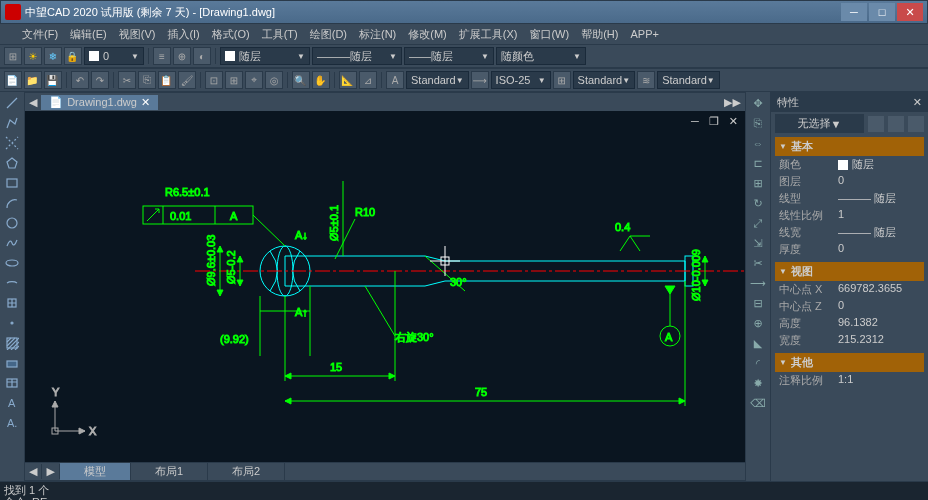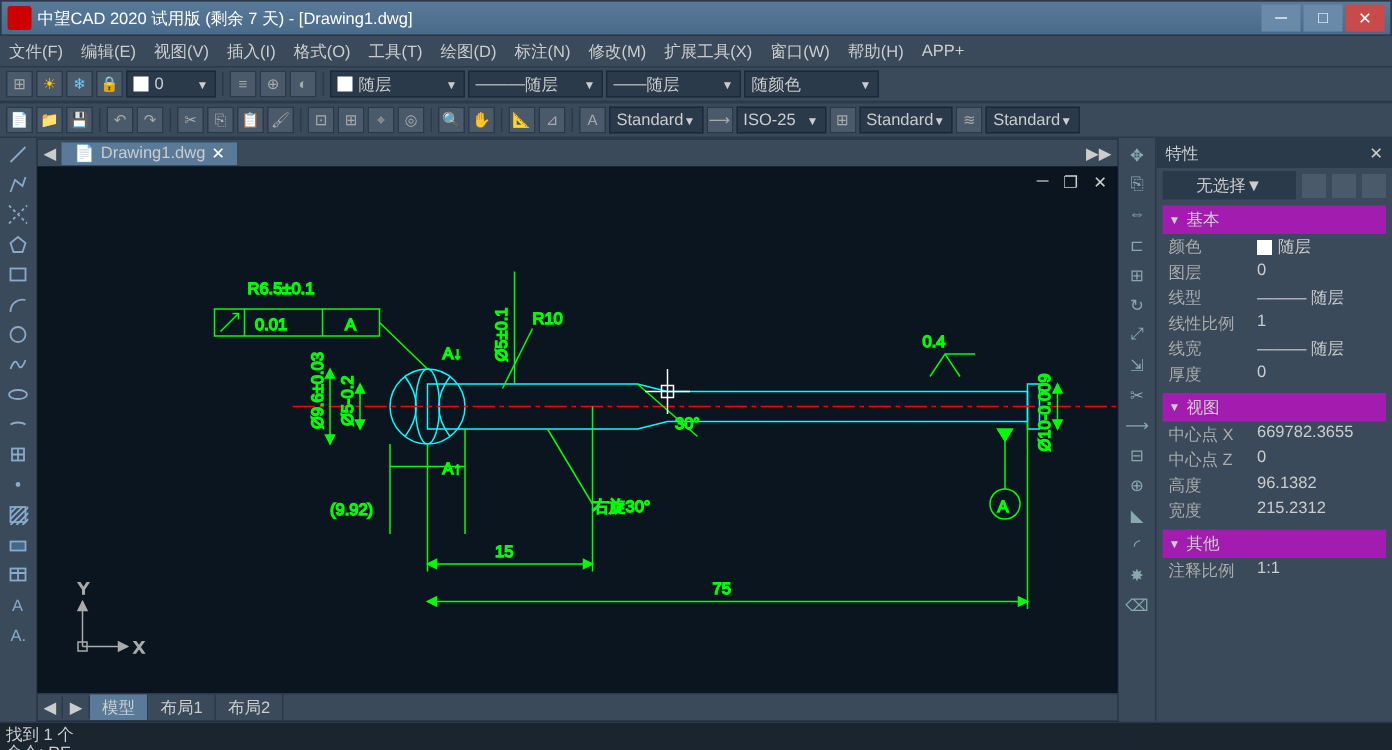--- a/index.html
+++ b/index.html
@@ -3,49 +3,49 @@
 <meta charset="utf-8">
 <style>
 *{margin:0;padding:0;box-sizing:border-box;font-family:"Microsoft YaHei",SimSun,sans-serif;font-size:11px;user-select:none}
 body{width:928px;height:500px;background:#3a4a5a;overflow:hidden;position:relative}
 .titlebar{height:24px;background:linear-gradient(#5a7a9a,#4a6a8a);display:flex;align-items:center;color:#fff;padding:0 4px;border:1px solid #2a3a4a}
 .titlebar .icon{width:16px;height:16px;background:#c00;border-radius:2px;margin-right:4px}
 .titlebar .title{flex:1}
 .winbtns{display:flex;gap:2px}
 .winbtns div{width:26px;height:18px;background:#6a8aaa;display:flex;align-items:center;justify-content:center;color:#fff;cursor:pointer}
 .winbtns .close{background:#c94a4a}
-.menubar{height:20px;background:#3a4a5a;display:flex;align-items:center;padding:0 0;color:#ccc}
+.menubar{height:20px;background:#3a4a5a;display:flex;align-items:center;padding:0 16px;color:#ccc}
 .menubar span{padding:2px 6px;cursor:pointer}
 .toolbar{height:24px;background:#3a4a5a;border-top:1px solid #2a3a4a;border-bottom:1px solid #2a3a4a;display:flex;align-items:center;padding:0 4px;gap:2px}
 .toolbar .btn{width:18px;height:18px;background:#4a5a6a;border:1px solid #2a3a4a;cursor:pointer;display:flex;align-items:center;justify-content:center;color:#aaa;font-size:10px}
 .toolbar .sep{width:1px;height:16px;background:#2a3a4a;margin:0 2px}
 .toolbar .drop{background:#2a3a4a;color:#ccc;border:1px solid #1a2a3a;height:18px;padding:0 4px;display:flex;align-items:center;min-width:60px}
 .toolbar .drop .arr{margin-left:auto;font-size:8px}
 .toolbar .longdrop{min-width:90px}
 .main{display:flex;height:389px;position:relative}
 .ltool{width:24px;background:#3a4a5a;display:flex;flex-direction:column;padding:2px;gap:2px}
 .ltool .btn{width:20px;height:18px;background:#3a4a5a;cursor:pointer;display:flex;align-items:center;justify-content:center;color:#8aa}
 .ltool .btn svg{width:14px;height:14px;stroke:#8ac;fill:none;stroke-width:1.2}
 .canvas-wrap{flex:1;display:flex;flex-direction:column;background:#0a1520;position:relative;border:1px solid #2a3a4a}
 .tabs{height:18px;background:#3a4a5a;display:flex;align-items:center;padding:0 4px;color:#ccc;font-size:10px}
 .tabs .tab{background:#5a7a9a;padding:1px 8px;margin-right:2px;display:flex;align-items:center;gap:4px}
 .tabs .tab .x{color:#fff;cursor:pointer}
 .canvas{flex:1;background:#0a1520;position:relative;overflow:hidden}
 .canvas svg{position:absolute;top:0;left:0}
 .btabs{height:18px;background:#3a4a5a;display:flex;align-items:center;color:#ccc;font-size:10px;border-top:1px solid #2a3a4a}
-.btabs span{padding:1px 8px;border-right:1px solid #2a3a4a}
+.btabs span{padding:1px 24px;border-right:1px solid #2a3a4a}
 .btabs .active{background:#5a7a9a}
 .rtool{width:24px;background:#3a4a5a;display:flex;flex-direction:column;padding:2px;gap:2px}
 .rtool .btn{width:20px;height:18px;background:#3a4a5a;cursor:pointer;display:flex;align-items:center;justify-content:center;color:#8aa}
 .props{width:158px;background:#3a4a5a;display:flex;flex-direction:column;border-left:1px solid #2a3a4a}
 .props .hdr{height:20px;background:#2a3a4a;display:flex;align-items:center;padding:0 6px;color:#ccc;justify-content:space-between}
 .props .hdr .x{cursor:pointer}
 .props .sel{background:#2a3a4a;margin:4px;padding:2px 4px;color:#ccc;display:flex;align-items:center;justify-content:center}
 .props .section{margin:2px 4px}
-.props .sechdr{background:#a21caf;color:#ccc;padding:2px 4px;display:flex;align-items:center;font-weight:normal}
+.props .sechdr{background:#a16207;color:#ccc;padding:2px 4px;display:flex;align-items:center;font-weight:bold}
 .props .sechdr::before{content:"▼";font-size:8px;margin-right:4px}
 .props .row{display:flex;padding:1px 4px;color:#ccc;font-size:10px}
 .props .row .k{width:55px;color:#aaa}
 .props .row .v{flex:1;padding-left:4px}
 .props .row .sw{width:10px;height:10px;background:#fff;display:inline-block;margin-right:4px;vertical-align:middle}
 .cmdline{height:43px;background:#1a2530;border-top:1px solid #2a3a4a;color:#ccc;font-size:10px;padding:2px 4px;font-family:monospace;line-height:12px}
 .wincontrols{position:absolute;top:0;right:0;display:flex;gap:4px;padding:4px;color:#ccc}
 .wincontrols span{cursor:pointer;padding:0 3px}
 </style>
 </head>

